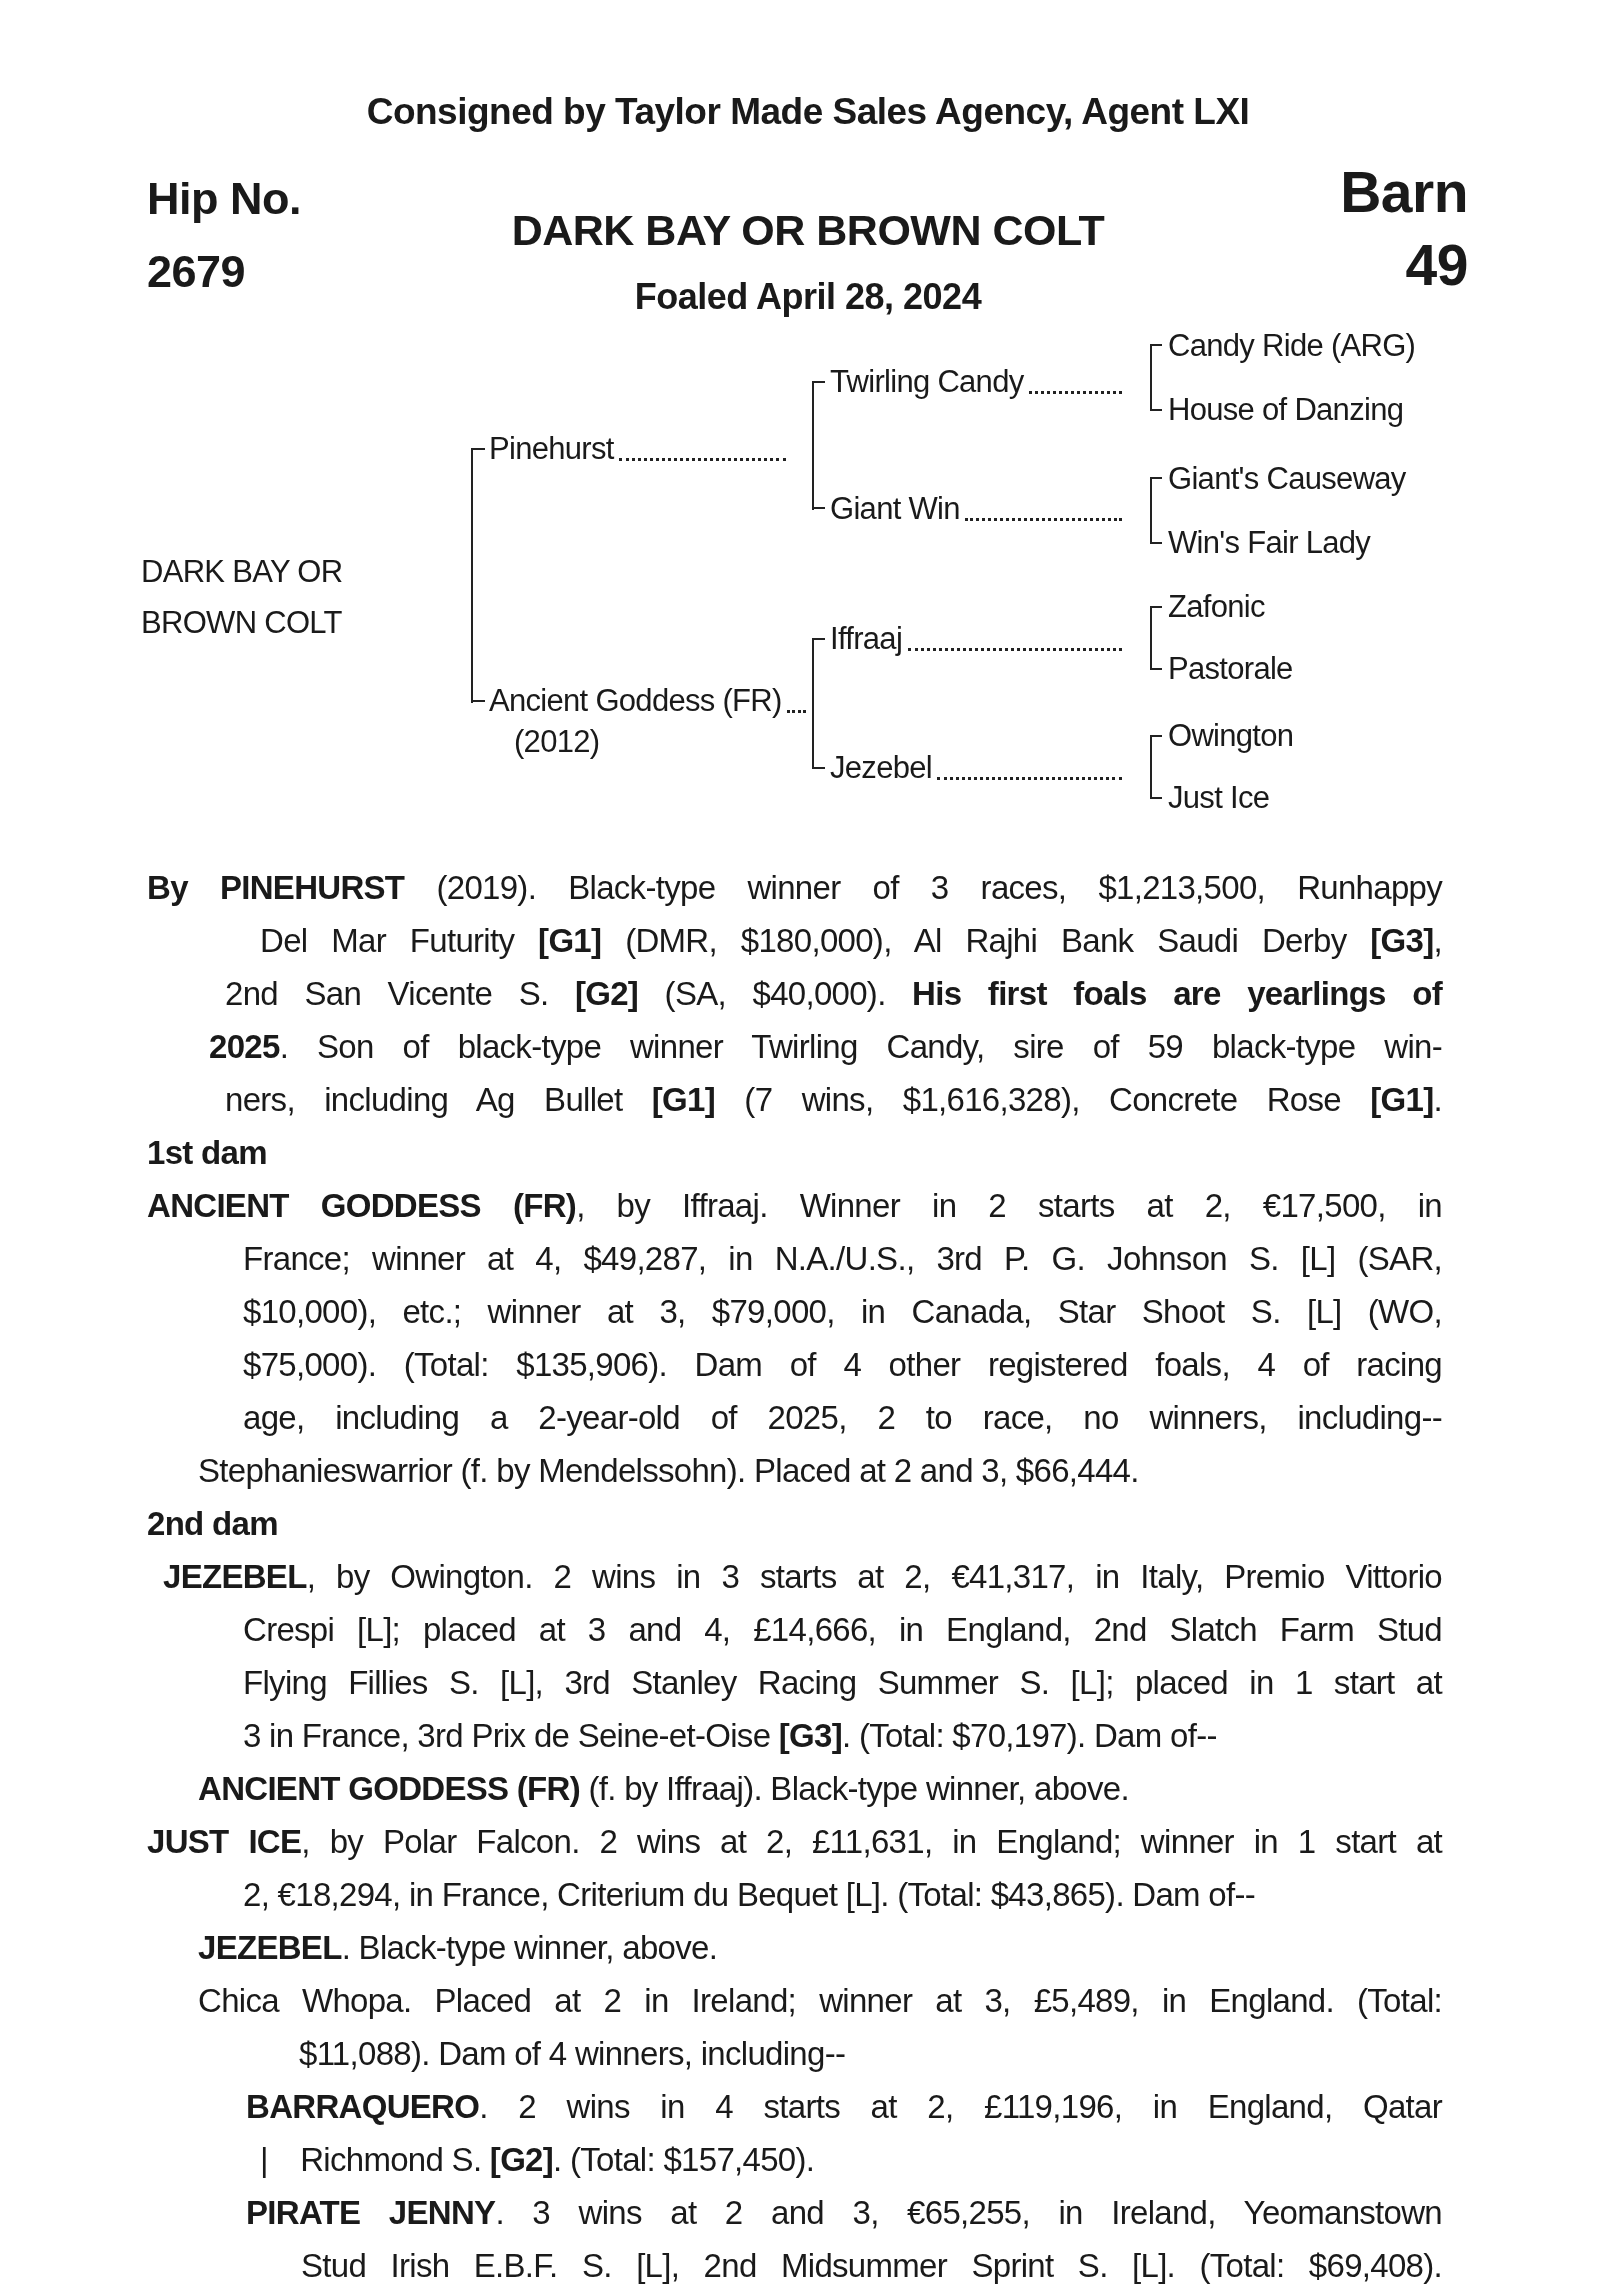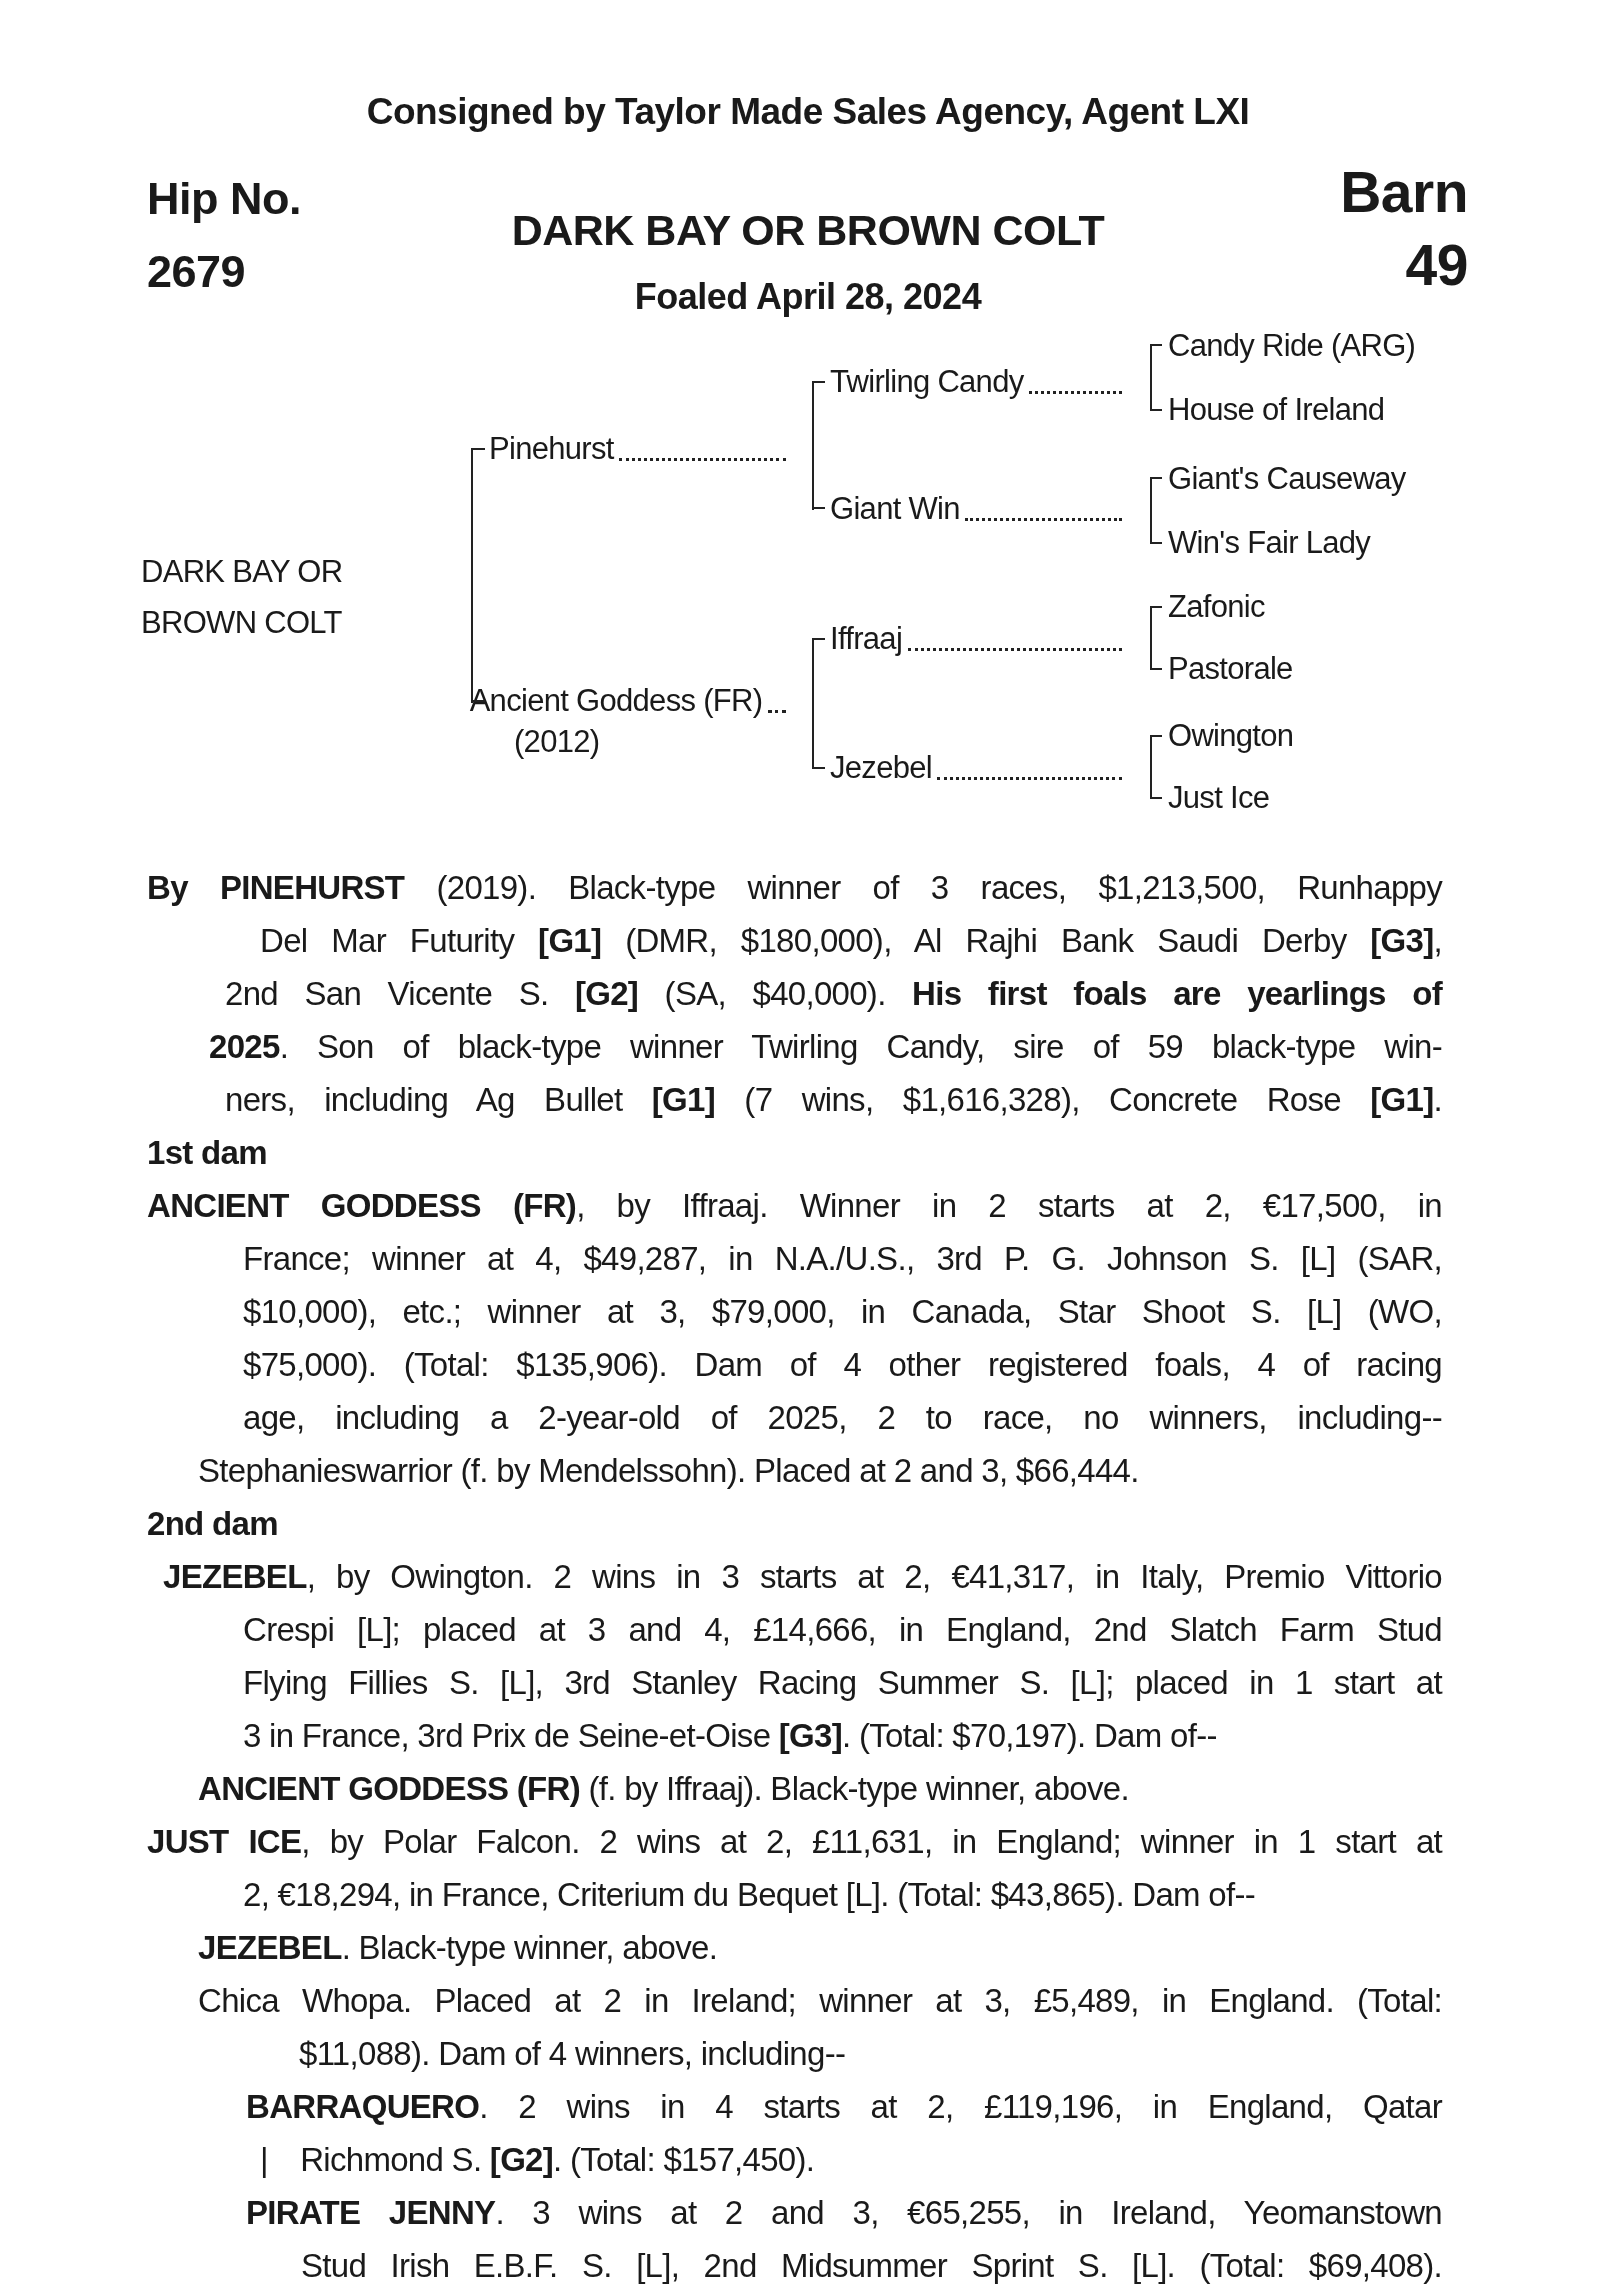--- a/index.html
+++ b/index.html
@@ -20,21 +20,21 @@
     position: absolute; left: 0; top: 206px; width: 1616px;
     text-align: center; font-weight: bold; font-size: 43px; letter-spacing: -0.5px;
   }
   .foaled {
     position: absolute; left: 0; top: 276px; width: 1616px;
     text-align: center; font-weight: bold; font-size: 36px; letter-spacing: -0.5px;
   }
   
   .tree { position: absolute; left: 0; top: 0; width: 1616px; height: 872px; font-size: 31px; letter-spacing: -0.7px; }
   .subject { position: absolute; left: 141px; top: 546px; line-height: 51px; }
-  .tree-row { position: absolute; display: flex; align-items: flex-end; height: 33px; white-space: nowrap; justify-content: flex-end; }
+  .tree-row { position: absolute; display: flex; align-items: flex-end; height: 33px; white-space: nowrap; }
   .tree-row .leader { flex: 1 1 auto; margin: 0 2.8px 6.4px 5.5px; border-bottom: 3.2px dotted #222; min-width: 18.4px; }
   .tree-year { position: absolute; white-space: nowrap; }
   .vline { position: absolute; width: 2.3px; background: #222; }
   .tick { position: absolute; height: 2.3px; background: #222; }
   
   #body-lines { position: absolute; left: 147px; top: 861px; width: 1295px; font-size: 33px; letter-spacing: -0.7px; }
   .line { height: 53px; line-height: 53px; white-space: nowrap; }
   .line.j { white-space: normal; text-align: justify; text-align-last: justify; }
   .b { font-weight: bold; }
 </style>
@@ -84,21 +84,21 @@
         <div class="leader"></div>
       </div>
       <div class="tree-row" style="left: 830px; top: 753px; width: 295px;">
         <span>Jezebel</span>
         <div class="leader"></div>
       </div>
       <div class="tree-row" style="left: 1168px; top: 331px;">
         <span>Candy Ride (ARG)</span>
       </div>
       <div class="tree-row" style="left: 1168px; top: 395px;">
-        <span>House of Ireland</span>
+        <span>House of Danzing</span>
       </div>
       <div class="tree-row" style="left: 1168px; top: 464px;">
         <span>Giant's Causeway</span>
       </div>
       <div class="tree-row" style="left: 1168px; top: 528px;">
         <span>Win's Fair Lady</span>
       </div>
       <div class="tree-row" style="left: 1168px; top: 592px;">
         <span>Zafonic</span>
       </div>

